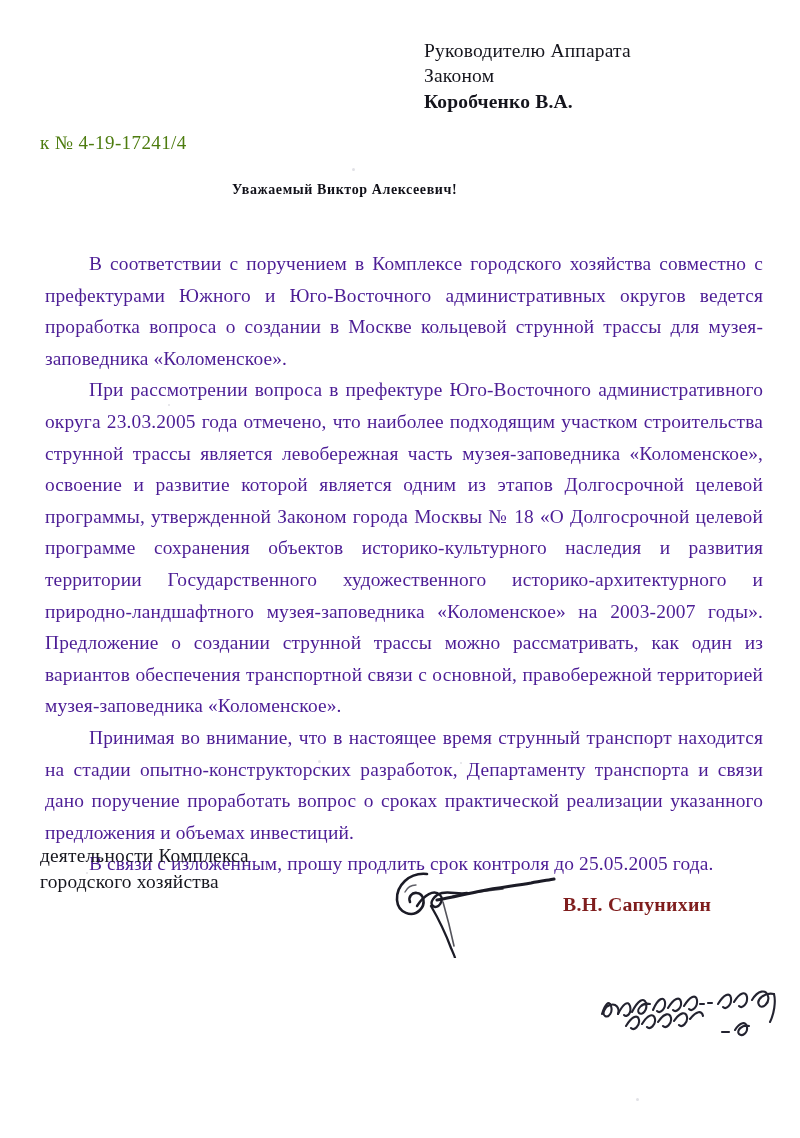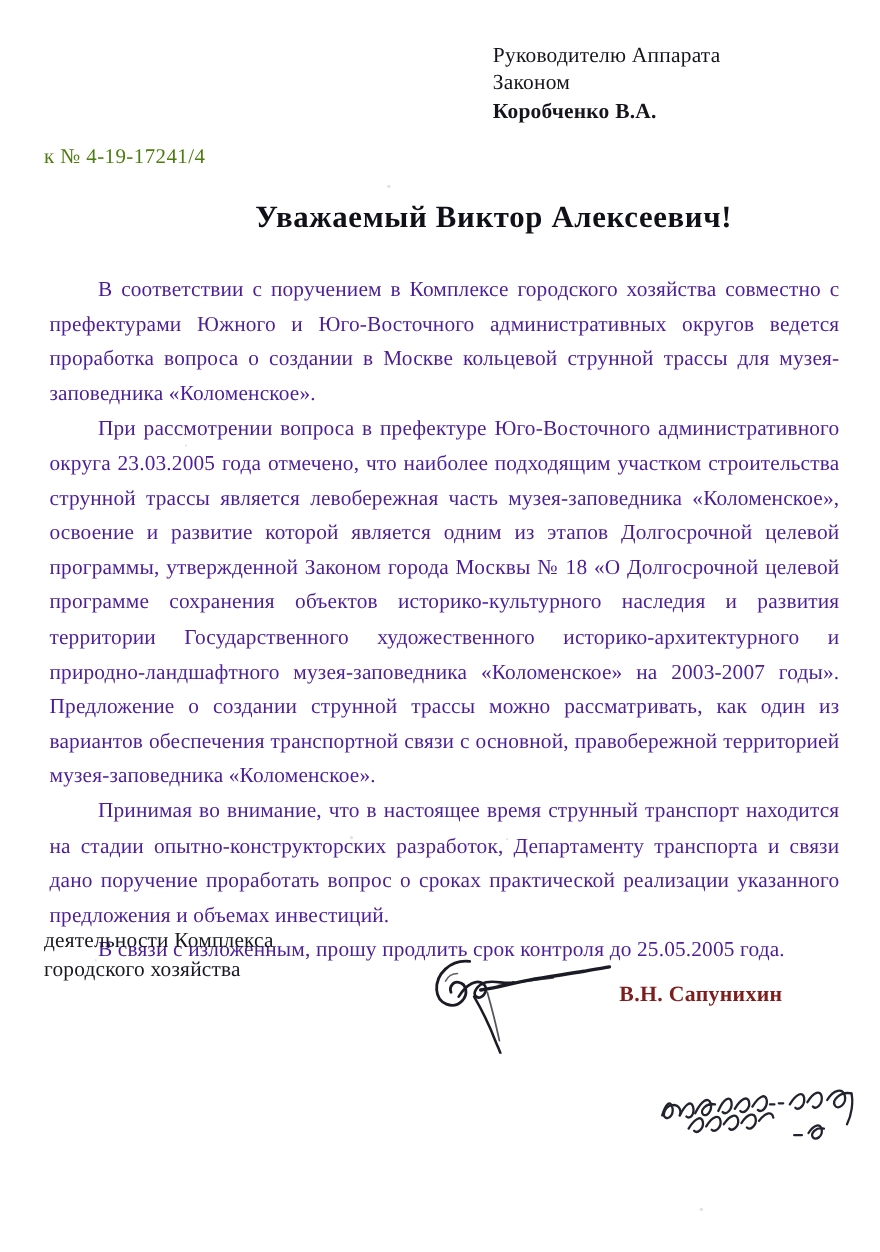--- a/index.html
+++ b/index.html
@@ -21,42 +21,41 @@
   
   .addressee {
     position: absolute;
     left: 424px;
     top: 38px;
     width: 340px;
     font-size: 19.5px;
     line-height: 25px;
     letter-spacing: 0.2px;
     color: #14141c;
-    margin-left: 24px;
   }
   .addressee .ln { display: block; white-space: nowrap; }
   .addressee .ln.strong { font-weight: bold; margin-top: 1px; }
 
   
   .refno {
     position: absolute;
     left: 40px;
     top: 132px;
     font-size: 19px;
     letter-spacing: 0.4px;
     white-space: nowrap;
     color: #4d7c0f;
   }
 
   
   .salutation {
     position: absolute;
     left: 232px;
     top: 182px;
-    font-size: 28px;
+    font-size: 14px;
     font-weight: bold;
     letter-spacing: 0.6px;
     white-space: nowrap;
     color: #101018;
   }
 
   
   .body {
     position: absolute;
     left: 45px;

